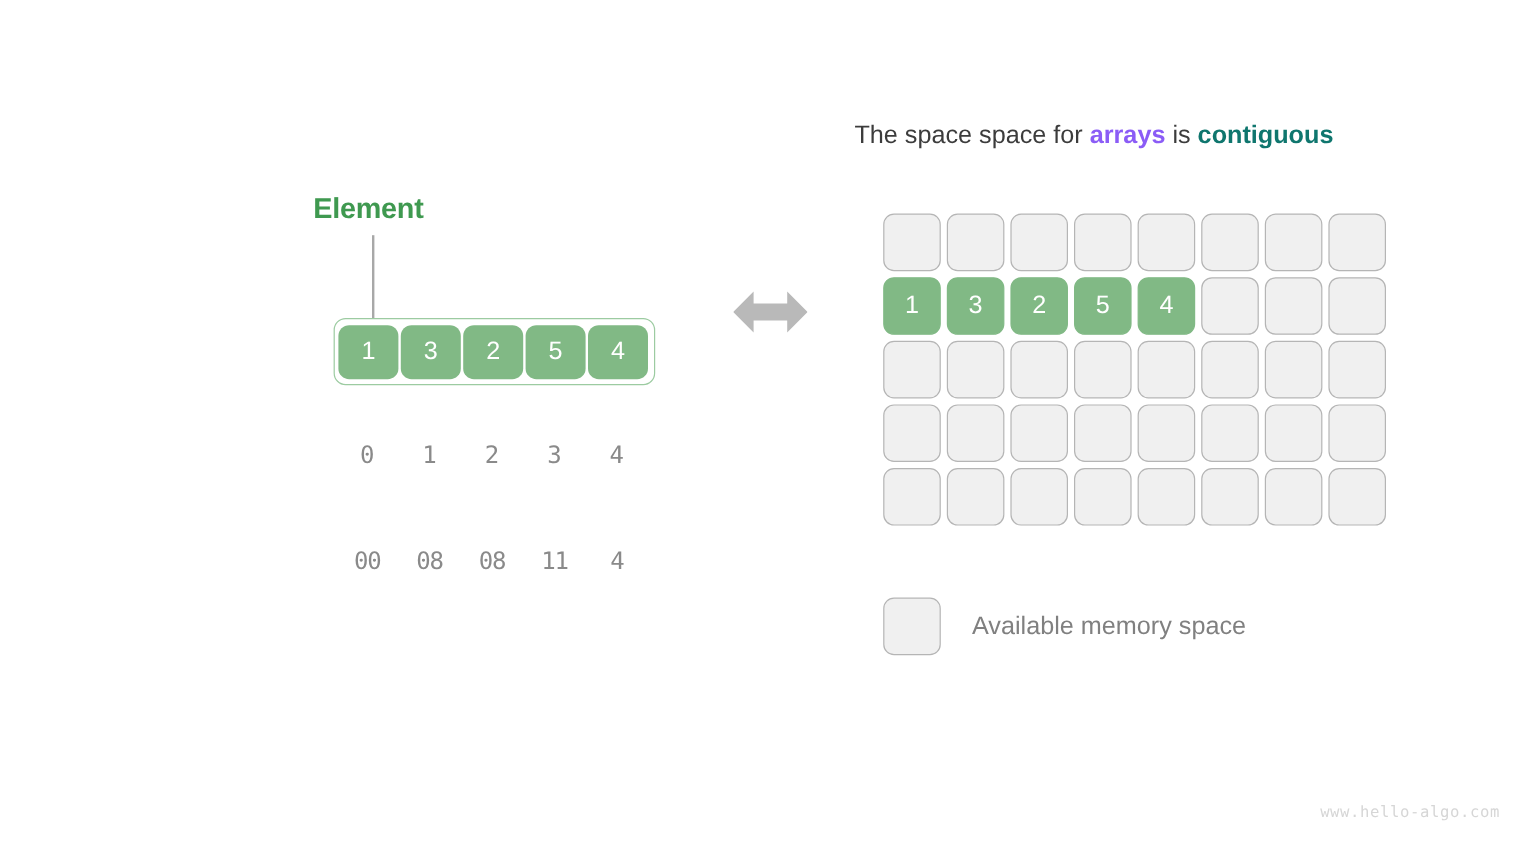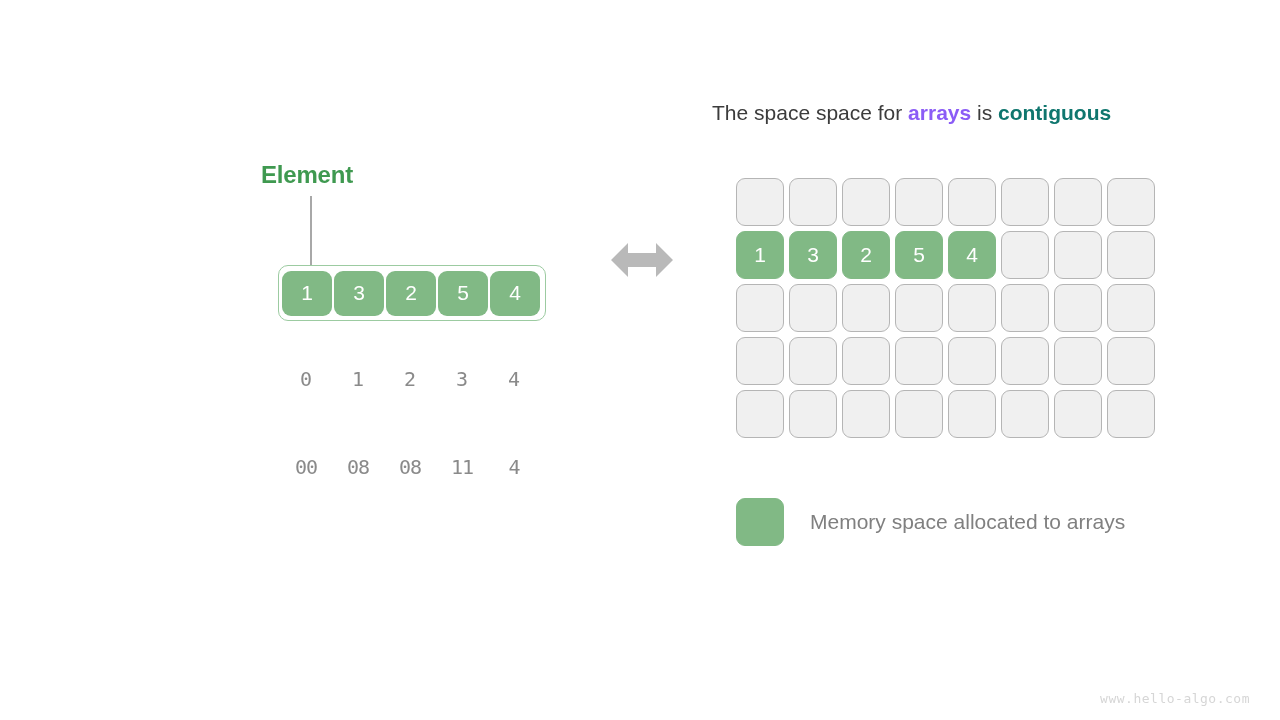--- a/index.html
+++ b/index.html
@@ -164,21 +164,21 @@
   .legend-text {
     margin-left: 26px;
     font-size: 21px;
     color: #808080;
     white-space: nowrap;
   }
 
   
   #watermark {
     position: absolute;
-    right: 30px; bottom: 14px;
+    right: 30px; bottom: 35px;
     font-family: "DejaVu Sans Mono", monospace;
     font-size: 13px;
     color: #d6d6d6;
     letter-spacing: 0.5px;
   }
 </style>
 </head>
 <body>
 
 <div id="left-panel">
@@ -265,19 +265,19 @@
     <div class="mem-cell free"></div>
     <div class="mem-cell free"></div>
     <div class="mem-cell free"></div>
     <div class="mem-cell free"></div>
     <div class="mem-cell free"></div>
     <div class="mem-cell free"></div>
   </div>
 
   <div id="legend">
     <div class="legend-row">
-      <div class="legend-swatch used"></div>
-      <div class="legend-text">Memory space allocated to arrays</div>
+      <div class="legend-swatch free"></div>
+      <div class="legend-text">Available memory space</div>
     </div>
   </div>
 </div>
 
 <div id="watermark">www.hello-algo.com</div>
 
 </body></html>

